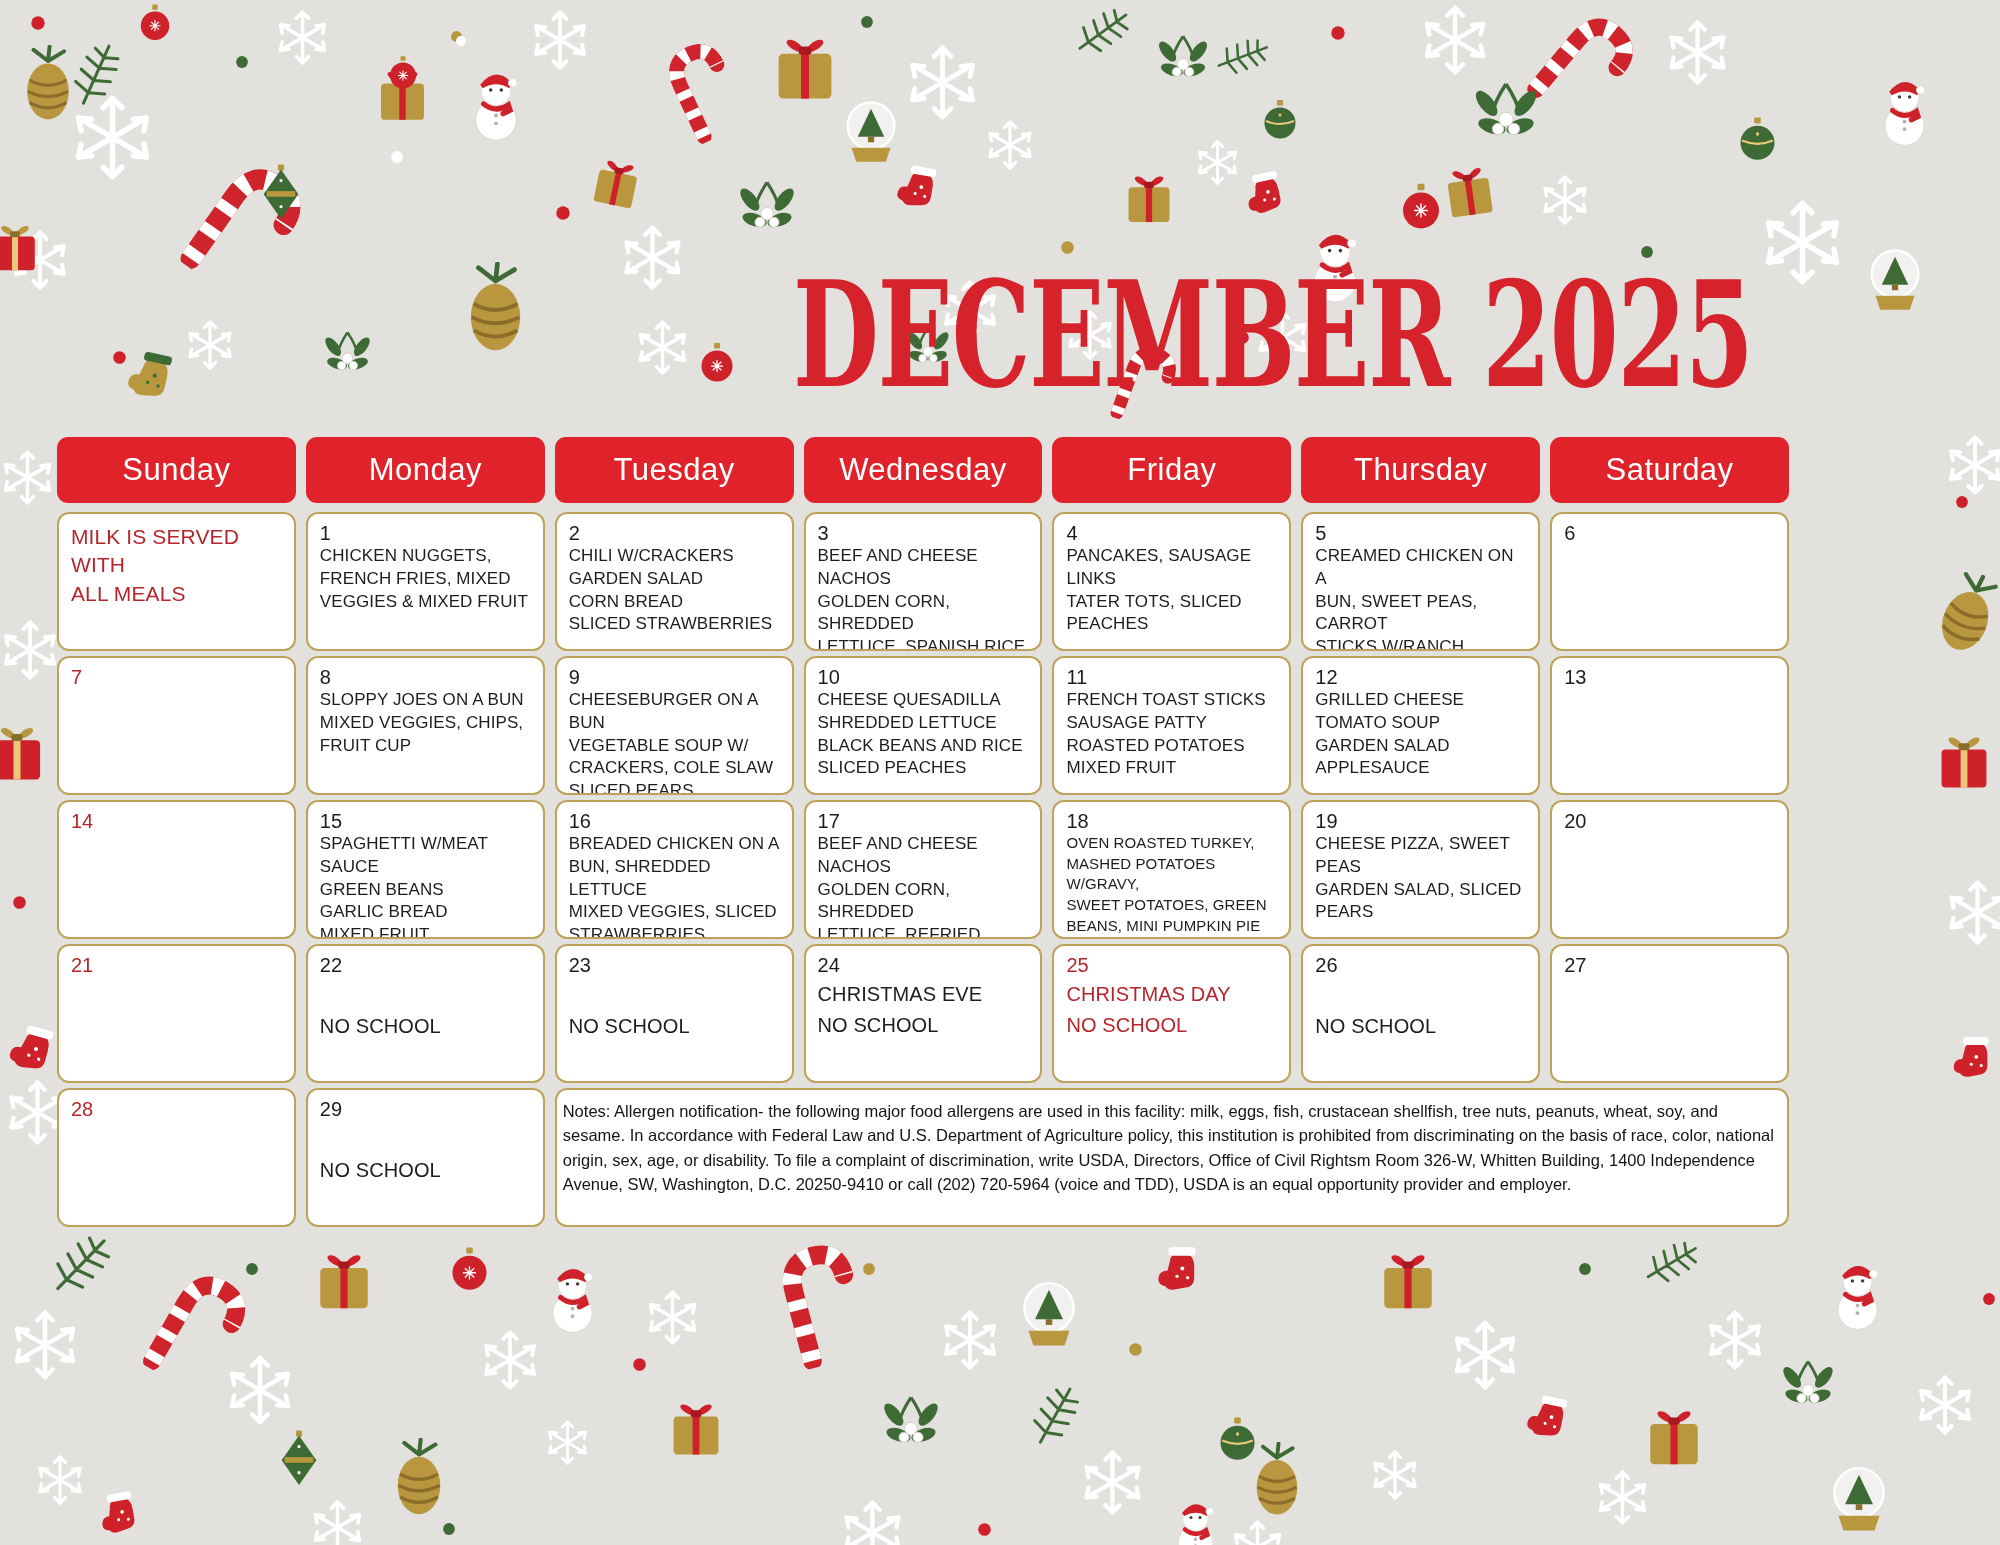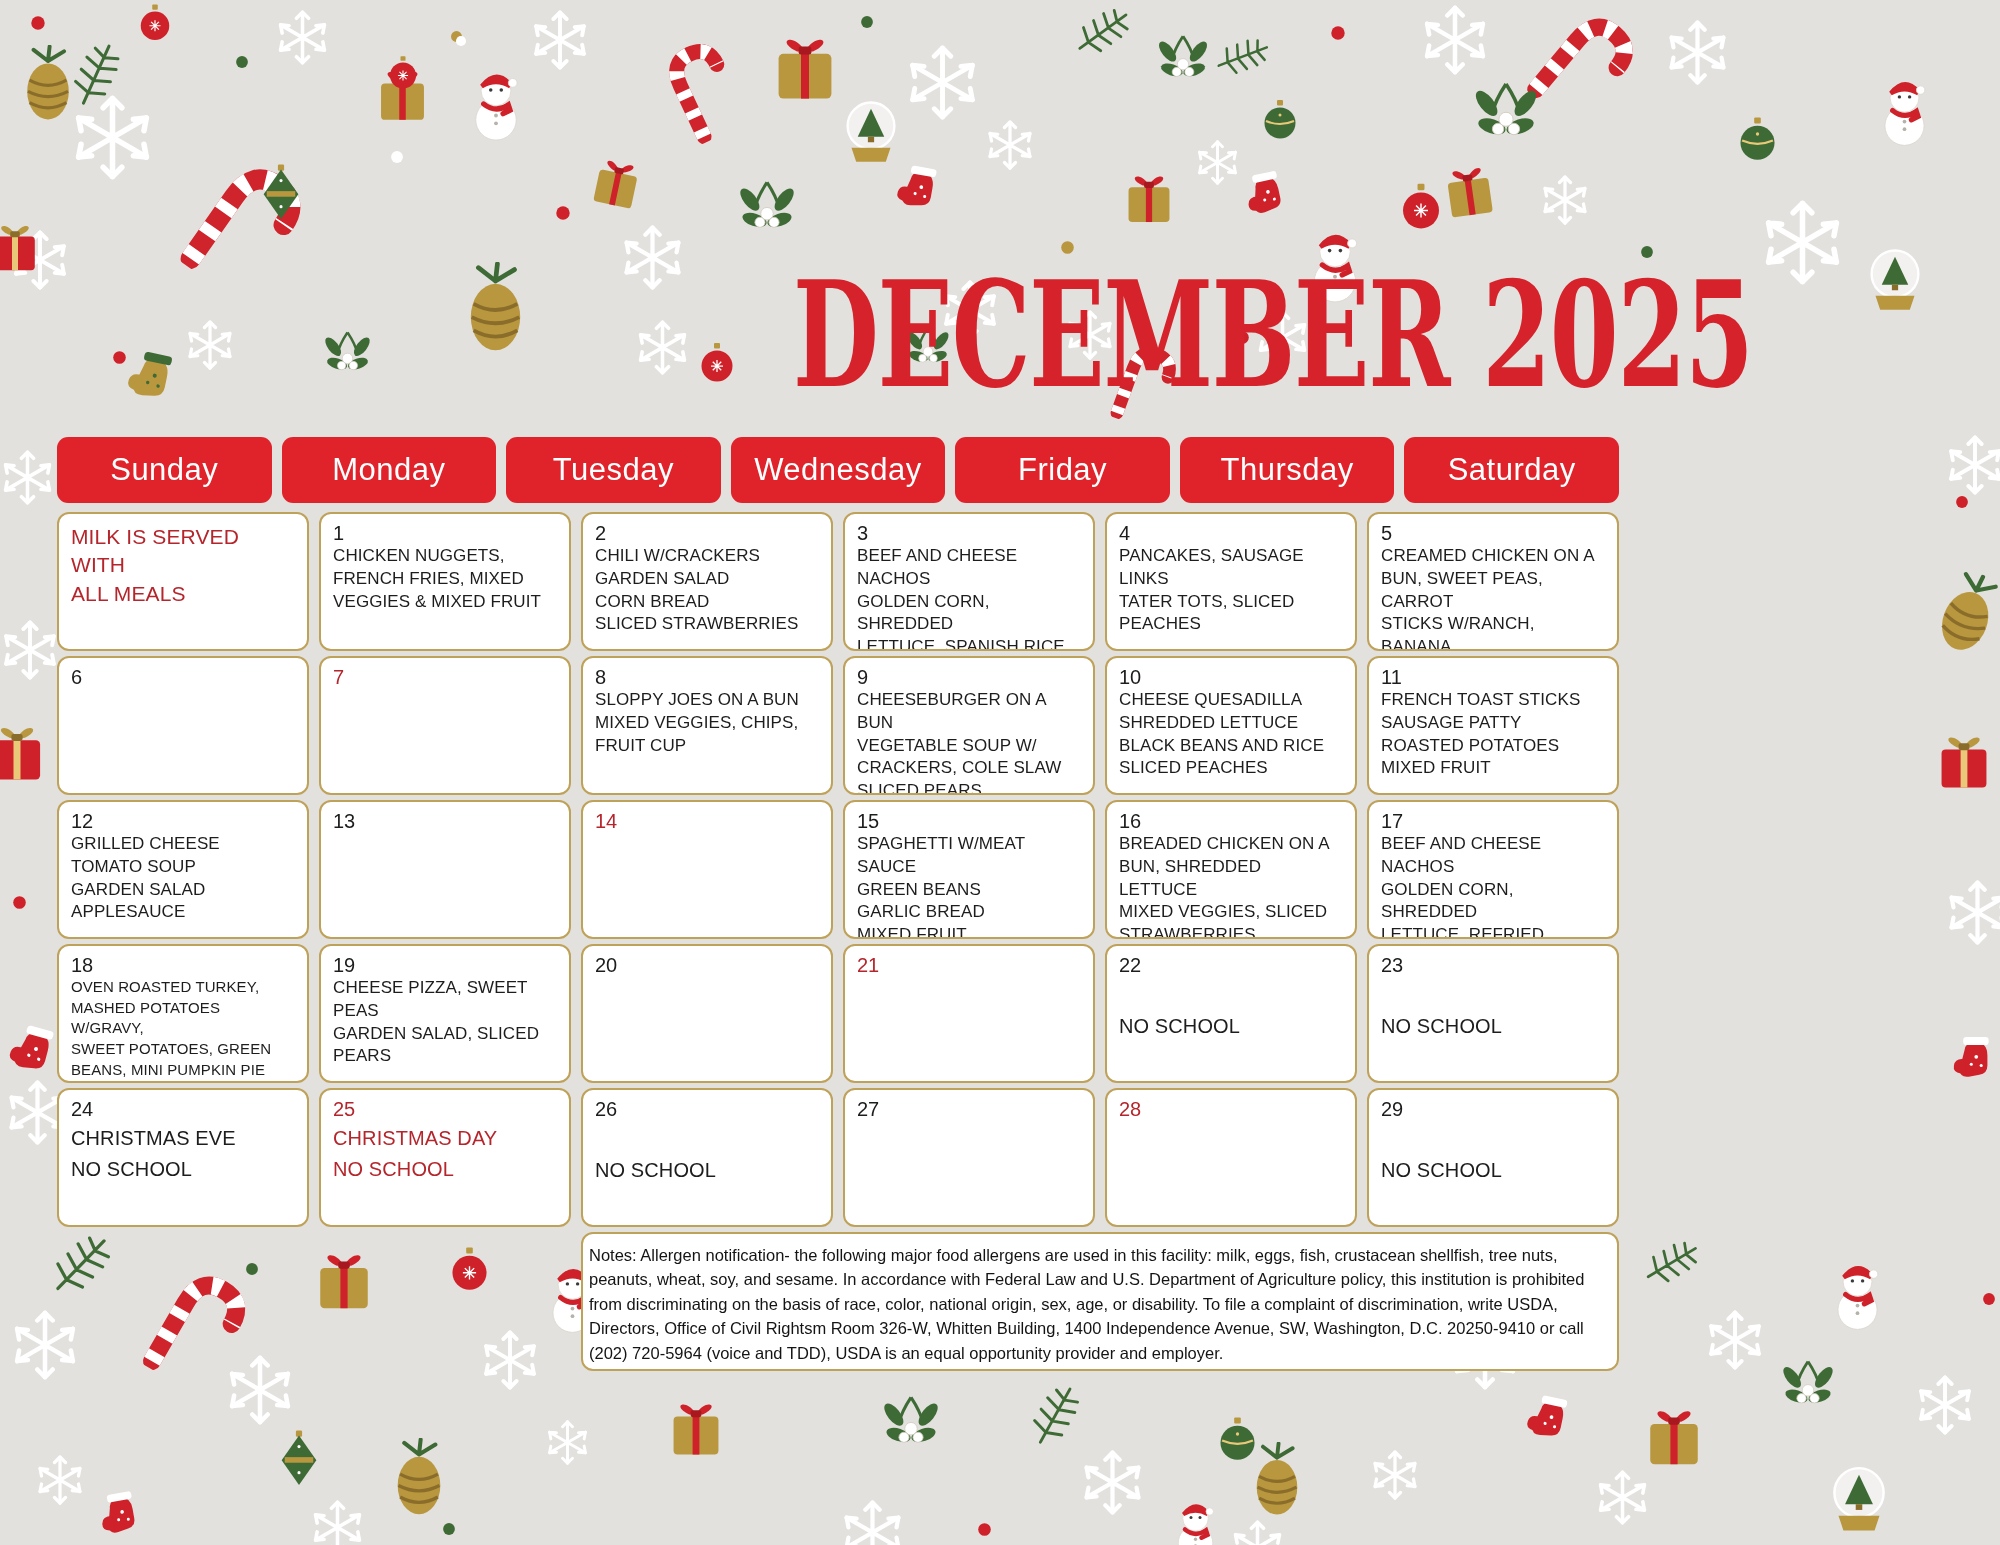--- a/index.html
+++ b/index.html
@@ -3,25 +3,25 @@
 <meta charset="utf-8">
 <style>
   html,body{margin:0;padding:0;background:#cfcdc9;}
   .page{position:relative;width:2000px;height:1545px;background:#e3e1de;overflow:hidden;
         font-family:"Liberation Sans",sans-serif;}
   #deco-layer{position:absolute;left:0;top:0;width:2000px;height:1545px;z-index:0;}
   .title-wrap{position:absolute;top:262px;left:0;width:100%;text-align:right;z-index:2;pointer-events:none;}
   .title-wrap span{display:inline-block;font-family:"DejaVu Serif",serif;font-weight:700;
         font-size:150px;line-height:1;color:#d6232b;transform:scale(0.66,0.97);transform-origin:center top;
         letter-spacing:-2px;white-space:nowrap;}
-  .calendar{position:absolute;left:57px;top:437px;width:1562px;z-index:1;}
+  .calendar{position:absolute;left:57px;top:437px;width:1732px;z-index:1;}
   .weekday-row{display:grid;grid-template-columns:repeat(7,1fr);gap:10px;margin-bottom:9px;}
   .weekday{background:#e0222a;color:#ffffff;border-radius:11px;height:66px;display:flex;
         align-items:center;justify-content:center;font-size:31px;letter-spacing:.5px;}
-  .grid{display:grid;grid-template-columns:repeat(6,1fr);grid-auto-rows:139px;gap:5px 10px;}
+  .grid{display:grid;grid-template-columns:repeat(7,1fr);grid-auto-rows:139px;gap:5px 10px;}
   .cell{background:#ffffff;border:2px solid #bfa25a;border-radius:12px;padding:7px 12px 8px 12px;
         overflow:hidden;box-sizing:border-box;}
   .date{font-size:20px;line-height:1.2;min-height:24px;color:#1d1d1d;}
   .sun .date{color:#b5262c;}
   .menu{font-size:17px;line-height:1.34;color:#1d1d1d;white-space:pre-line;letter-spacing:.1px;}
   .milk .menu{color:#b5262c;font-size:21px;line-height:1.35;margin-top:2px;}
   .small .menu{font-size:15px;line-height:1.38;}
   .ns .menu{margin-top:36px;font-size:20px;}
   .holiday .menu{font-size:20px;line-height:1.55;margin-top:2px;}
   .red .menu{color:#b5262c;}

